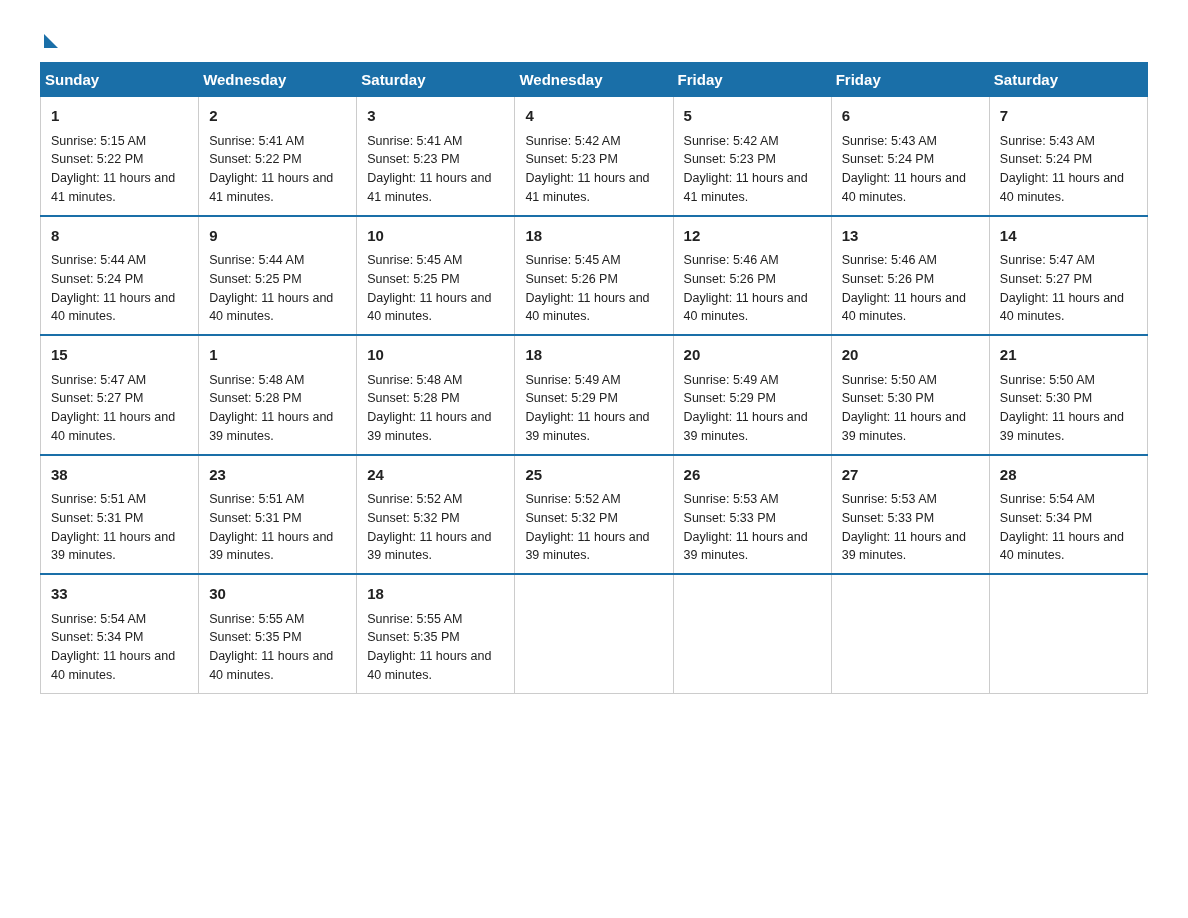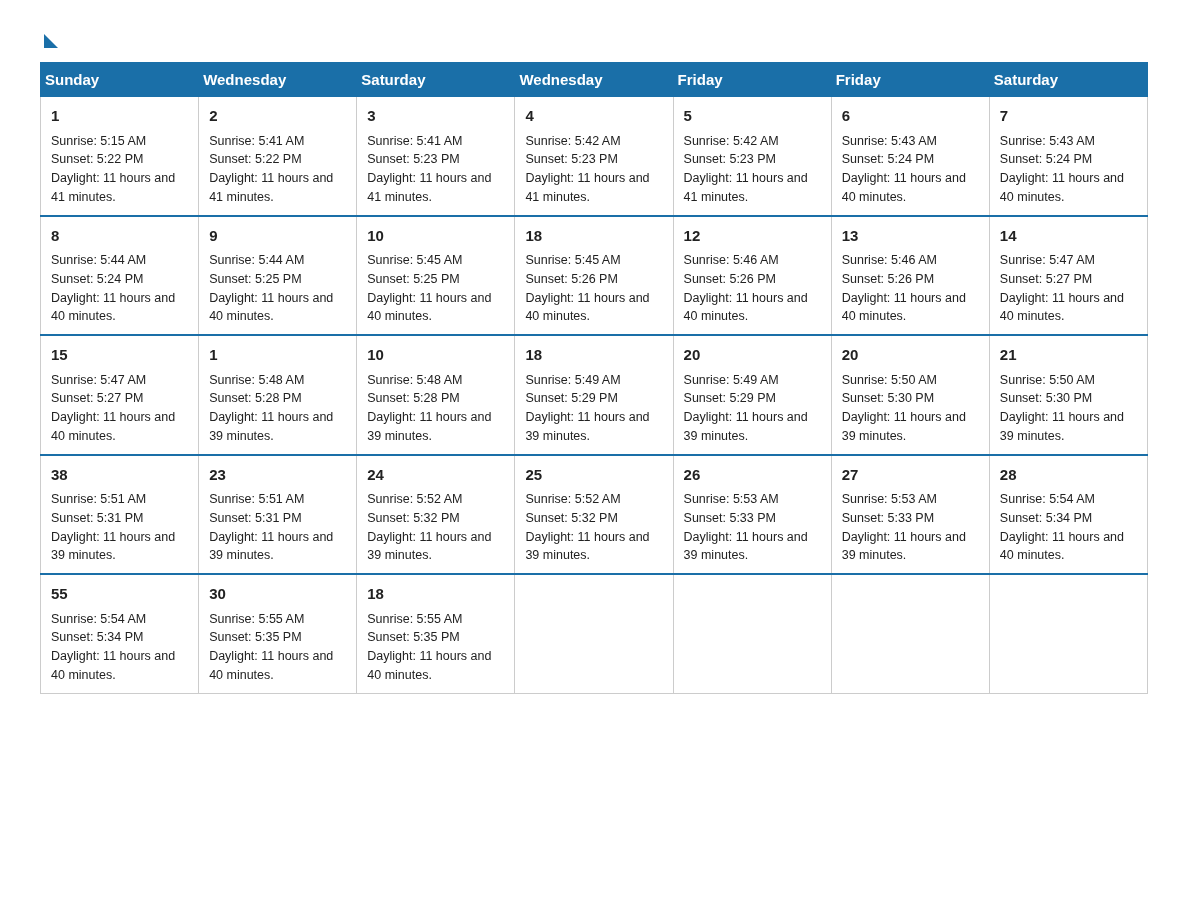--- a/index.html
+++ b/index.html
@@ -156,21 +156,21 @@
       <tr>
         <td><span class="day-num">38</span><span>Sunrise: 5:51 AM</span><br><span>Sunset: 5:31 PM</span><br><span>Daylight: 11 hours and 39 minutes.</span></td>
         <td><span class="day-num">23</span><span>Sunrise: 5:51 AM</span><br><span>Sunset: 5:31 PM</span><br><span>Daylight: 11 hours and 39 minutes.</span></td>
         <td><span class="day-num">24</span><span>Sunrise: 5:52 AM</span><br><span>Sunset: 5:32 PM</span><br><span>Daylight: 11 hours and 39 minutes.</span></td>
         <td><span class="day-num">25</span><span>Sunrise: 5:52 AM</span><br><span>Sunset: 5:32 PM</span><br><span>Daylight: 11 hours and 39 minutes.</span></td>
         <td><span class="day-num">26</span><span>Sunrise: 5:53 AM</span><br><span>Sunset: 5:33 PM</span><br><span>Daylight: 11 hours and 39 minutes.</span></td>
         <td><span class="day-num">27</span><span>Sunrise: 5:53 AM</span><br><span>Sunset: 5:33 PM</span><br><span>Daylight: 11 hours and 39 minutes.</span></td>
         <td><span class="day-num">28</span><span>Sunrise: 5:54 AM</span><br><span>Sunset: 5:34 PM</span><br><span>Daylight: 11 hours and 40 minutes.</span></td>
       </tr>
       <tr>
-        <td><span class="day-num">55</span><span>Sunrise: 5:54 AM</span><br><span>Sunset: 5:34 PM</span><br><span>Daylight: 11 hours and 40 minutes.</span></td>
+        <td><span class="day-num">33</span><span>Sunrise: 5:54 AM</span><br><span>Sunset: 5:34 PM</span><br><span>Daylight: 11 hours and 40 minutes.</span></td>
         <td><span class="day-num">30</span><span>Sunrise: 5:55 AM</span><br><span>Sunset: 5:35 PM</span><br><span>Daylight: 11 hours and 40 minutes.</span></td>
         <td><span class="day-num">18</span><span>Sunrise: 5:55 AM</span><br><span>Sunset: 5:35 PM</span><br><span>Daylight: 11 hours and 40 minutes.</span></td>
         <td class="empty-cell"></td>
         <td class="empty-cell"></td>
         <td class="empty-cell"></td>
         <td class="empty-cell"></td>
       </tr>
     </tbody>
 </table>
 

